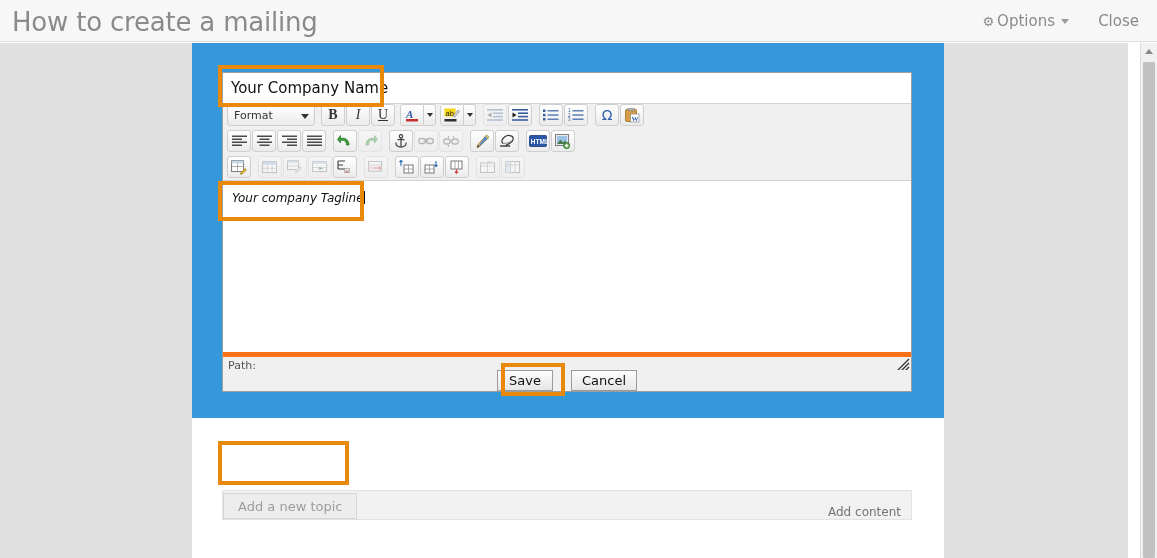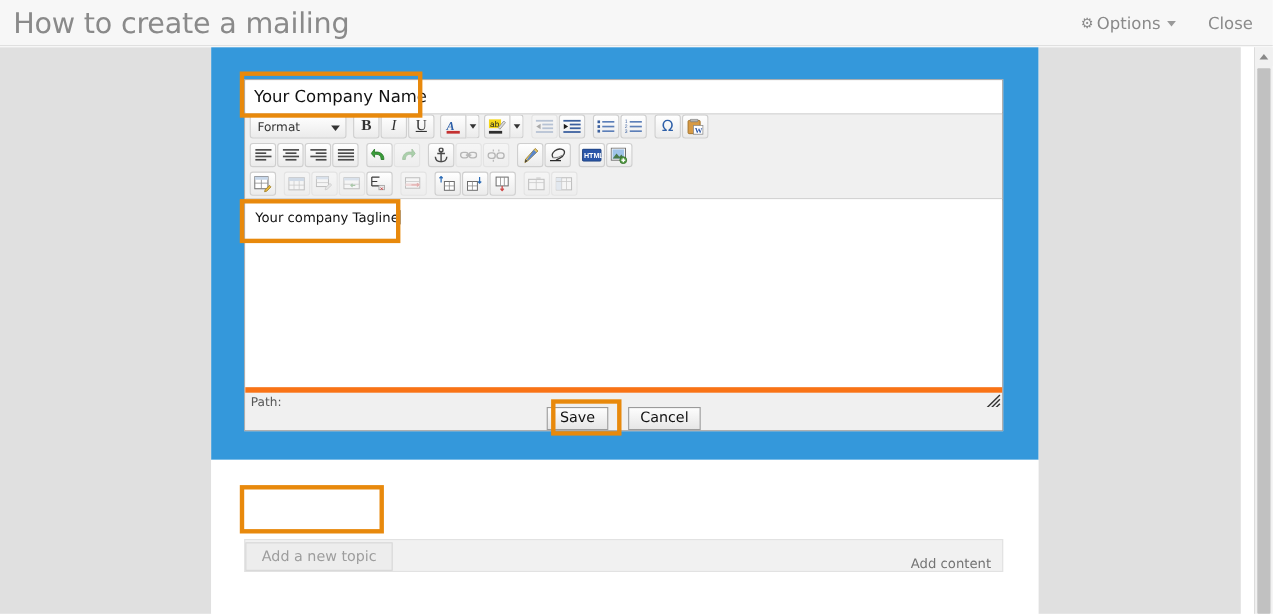--- a/index.html
+++ b/index.html
@@ -143,21 +143,21 @@
   
   #content-area {
     position: absolute; left: 0; top: 109px;
     width: 688px; height: 170px;
     background: #ffffff;
     padding: 9px 0 0 9px;
     font-size: 12px; color: #111;
     font-family: "DejaVu Sans", sans-serif;
     overflow: hidden;
   }
-  #content-text { position: relative; display: inline-block; }
+  #content-text { position: relative; display: inline-block; font-style: italic; }
   #caret {
     display: inline-block; width: 1px; height: 13px;
     background: #111; vertical-align: -2px;
   }
   #statusbar {
     position: absolute; left: 0; top: 279px;
     width: 688px; height: 18px;
     background: #f0f0f0;
     border-top: 5px solid #f97316;
     font-size: 11px; color: #555;

